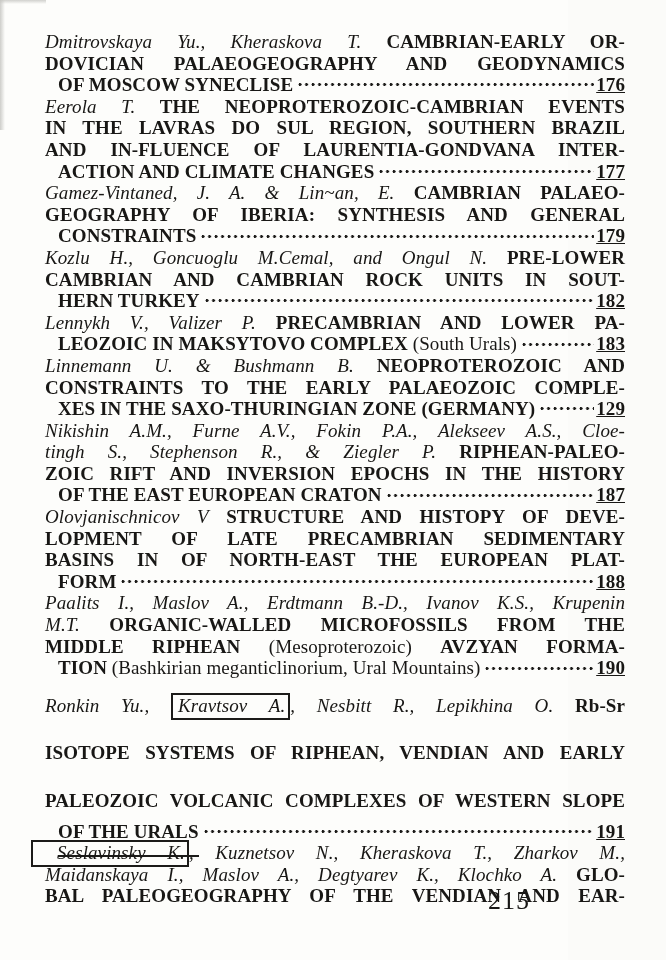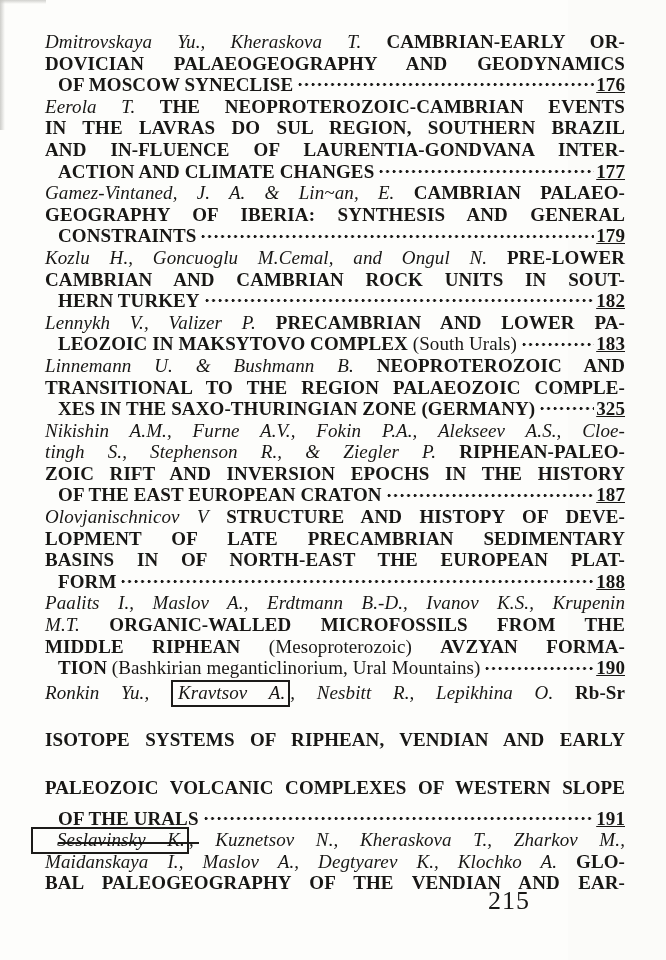--- a/index.html
+++ b/index.html
@@ -71,21 +71,21 @@
     padding: 0 3px 2px 5px;
   }
   .seg-author-boxed-margin {
     font-style: italic;
     border: 2px solid #1c1b19;
     padding: 0 2px 2px 24px;
     margin-left: -14px;
   }
   
   .gap-after { margin-bottom: 9px; margin-top: 26px; }
-  .gap-before { margin-top: 3px; }
+  .gap-before { margin-top: 16px; }
   .footer-pagenum {
     position: absolute;
     right: 38px; top: 886px;
     font-size: 26px;
     letter-spacing: 1px;
   }
 </style>
 </head>
 <body>
 
@@ -123,25 +123,25 @@
         <span class="dots"></span>
         <span class="pagenum">182</span>
       </div>
       <div class="line justify-line"><span class="line-text"><span class="seg-author">Lennykh V., Valizer P.</span><span class="seg-title"> PRECAMBRIAN AND LOWER PA-</span></span></div>
       <div class="line leader-line">
         <span class="line-text"><span class="seg-title">LEOZOIC IN MAKSYTOVO COMPLEX</span><span class="seg-plain"> (South Urals)</span></span>
         <span class="dots"></span>
         <span class="pagenum">183</span>
       </div>
       <div class="line justify-line"><span class="line-text"><span class="seg-author">Linnemann U. &amp; Bushmann B.</span><span class="seg-title"> NEOPROTEROZOIC AND</span></span></div>
-      <div class="line justify-line"><span class="line-text"><span class="seg-title">TRANSITIONAL TO THE REGION PALAEOZOIC COMPLE-</span></span></div>
+      <div class="line justify-line"><span class="line-text"><span class="seg-title">CONSTRAINTS TO THE EARLY PALAEOZOIC COMPLE-</span></span></div>
       <div class="line leader-line">
         <span class="line-text"><span class="seg-title">XES IN THE SAXO-THURINGIAN ZONE (GERMANY)</span></span>
         <span class="dots"></span>
-        <span class="pagenum">325</span>
+        <span class="pagenum">129</span>
       </div>
       <div class="line justify-line"><span class="line-text"><span class="seg-author">Nikishin A.M., Furne A.V., Fokin P.A., Alekseev A.S., Cloe-</span></span></div>
       <div class="line justify-line"><span class="line-text"><span class="seg-author">tingh S., Stephenson R., &amp; Ziegler P.</span><span class="seg-title"> RIPHEAN-PALEO-</span></span></div>
       <div class="line justify-line"><span class="line-text"><span class="seg-title">ZOIC RIFT AND INVERSION EPOCHS IN THE HISTORY</span></span></div>
       <div class="line leader-line">
         <span class="line-text"><span class="seg-title">OF THE EAST EUROPEAN CRATON</span></span>
         <span class="dots"></span>
         <span class="pagenum">187</span>
       </div>
       <div class="line justify-line"><span class="line-text"><span class="seg-author">Olovjanischnicov V</span><span class="seg-title"> STRUCTURE AND HISTOPY OF DEVE-</span></span></div>

